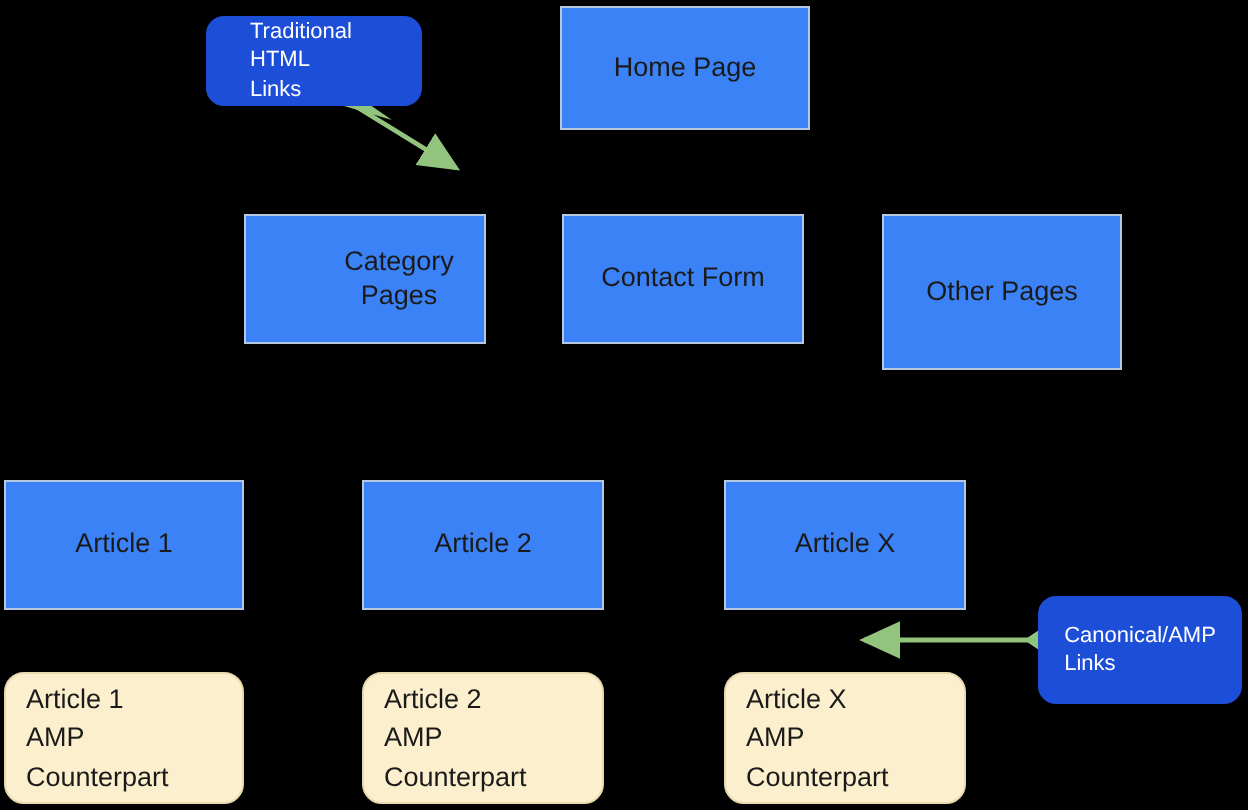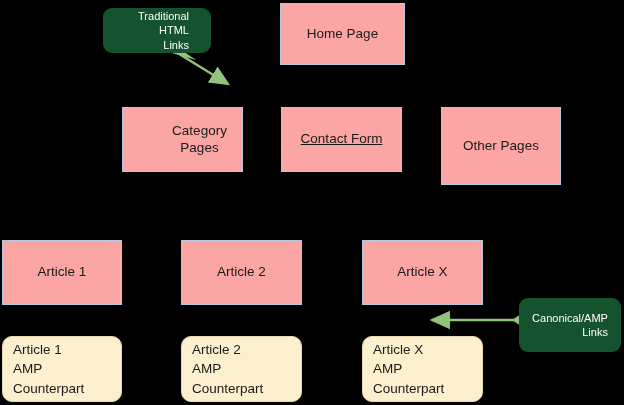--- a/index.html
+++ b/index.html
@@ -22,43 +22,43 @@
     position: absolute;
     box-sizing: border-box;
     display: flex;
     align-items: center;
     justify-content: center;
     text-align: center;
     line-height: 1.25;
     white-space: pre-line;
   }
   .page-box {
-    background: #fca5a5;
+    background: #3b82f6;
     border: 1px solid #b6c8e0;
     color: #1a1a1a;
     font-size: 13.5px;
   }
   .amp-box {
     background: #fcefcd;
     border: 1px solid #e8d9ae;
     border-radius: 10px;
     color: #1a1a1a;
     font-size: 13.5px;
     justify-content: flex-start;
     text-align: left;
     padding-left: 10px;
     line-height: 1.45;
   }
   .callout {
-    background: #14532d;
+    background: #1d4ed8;
     border-radius: 9px;
     color: #ffffff;
     font-size: 11px;
     line-height: 1.3;
-    text-align: right;
+    text-align: left;
     padding: 4px 22px;
   }
   .svg-layer {
     position: absolute;
     left: 0;
     top: 0;
     width: 624px;
     height: 405px;
     pointer-events: none;
   }
@@ -85,21 +85,21 @@
   </svg>
 
   <div class="node callout" style="left:103px; top:8px; width:108px; height:45px;">Traditional HTML
 Links</div>
 
   <div class="node page-box" style="left:280px; top:3px; width:125px; height:62px;">Home Page</div>
 
   <div class="node page-box" style="left:122px; top:107px; width:121px; height:65px;padding-left:34px;">Category
 Pages</div>
 
-  <div class="node page-box" style="left:281px; top:107px; width:121px; height:65px;text-decoration:underline;">Contact Form</div>
+  <div class="node page-box" style="left:281px; top:107px; width:121px; height:65px;">Contact Form</div>
 
   <div class="node page-box" style="left:441px; top:107px; width:120px; height:78px;">Other Pages</div>
 
   <div class="node page-box" style="left:2px; top:240px; width:120px; height:65px;">Article 1</div>
 
   <div class="node page-box" style="left:181px; top:240px; width:121px; height:65px;">Article 2</div>
 
   <div class="node page-box" style="left:362px; top:240px; width:121px; height:65px;">Article X</div>
 
   <div class="node amp-box" style="left:2px; top:336px; width:120px; height:66px;">Article 1

